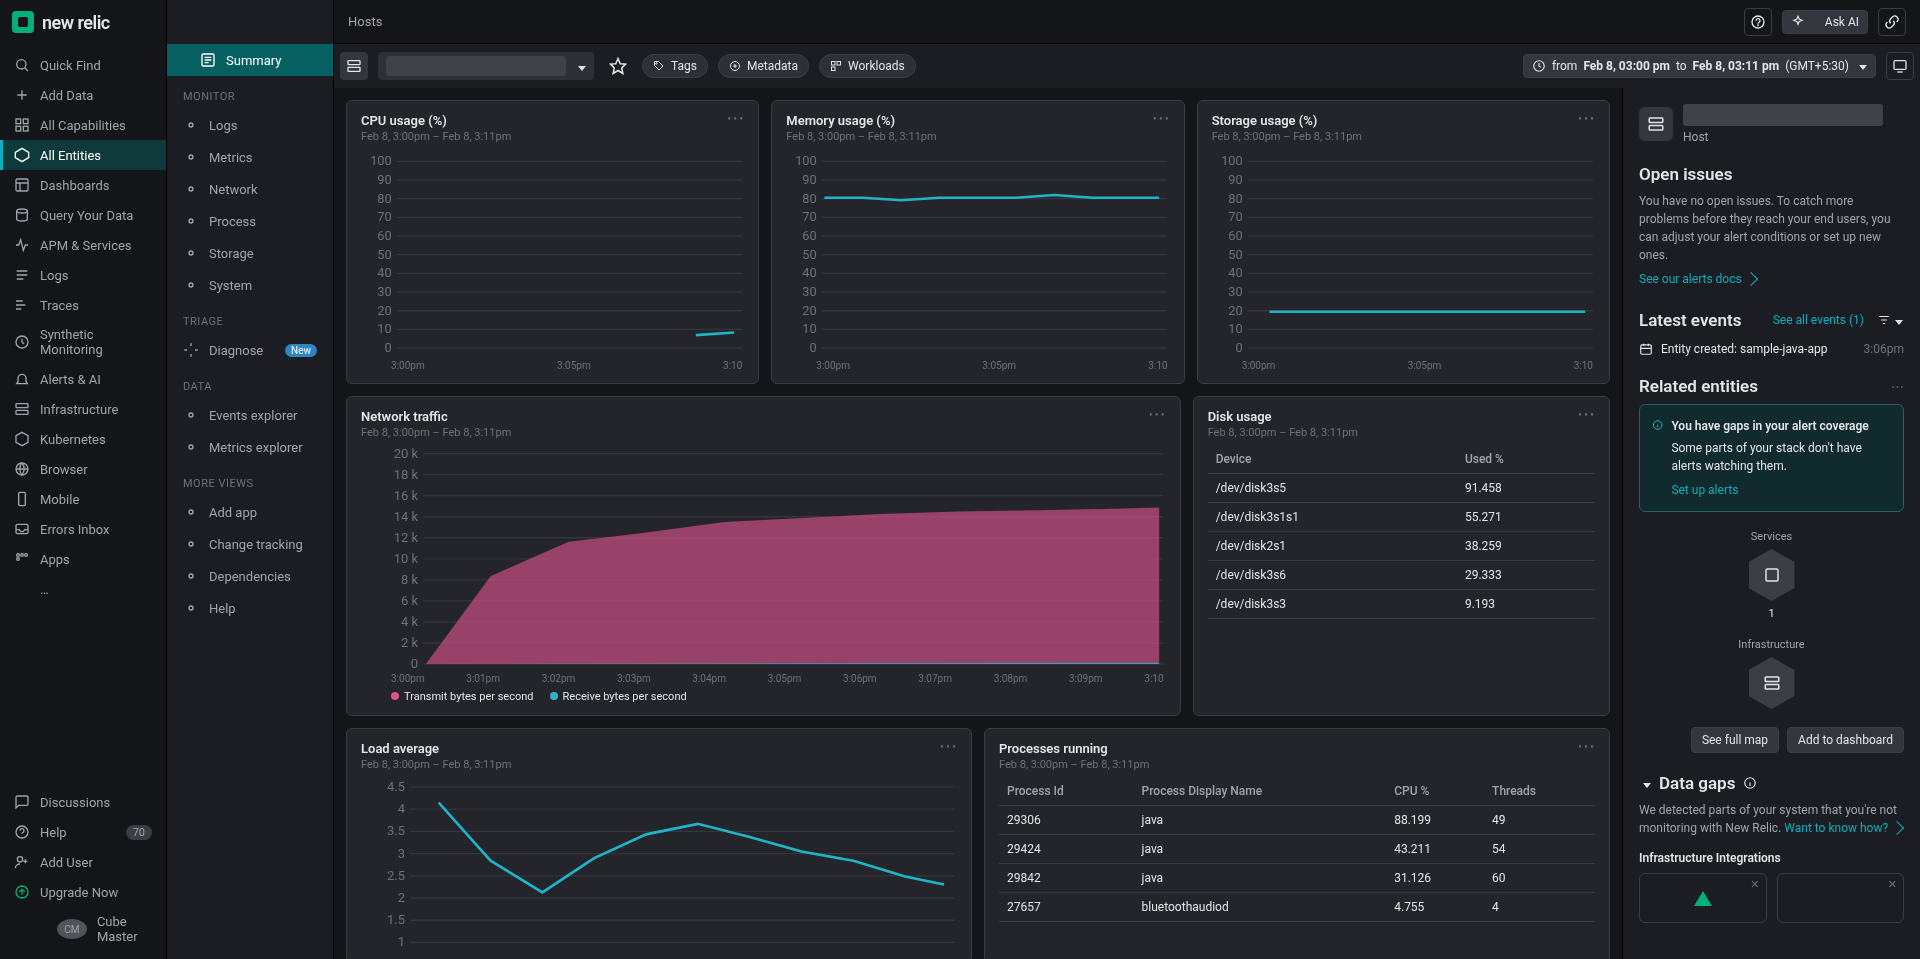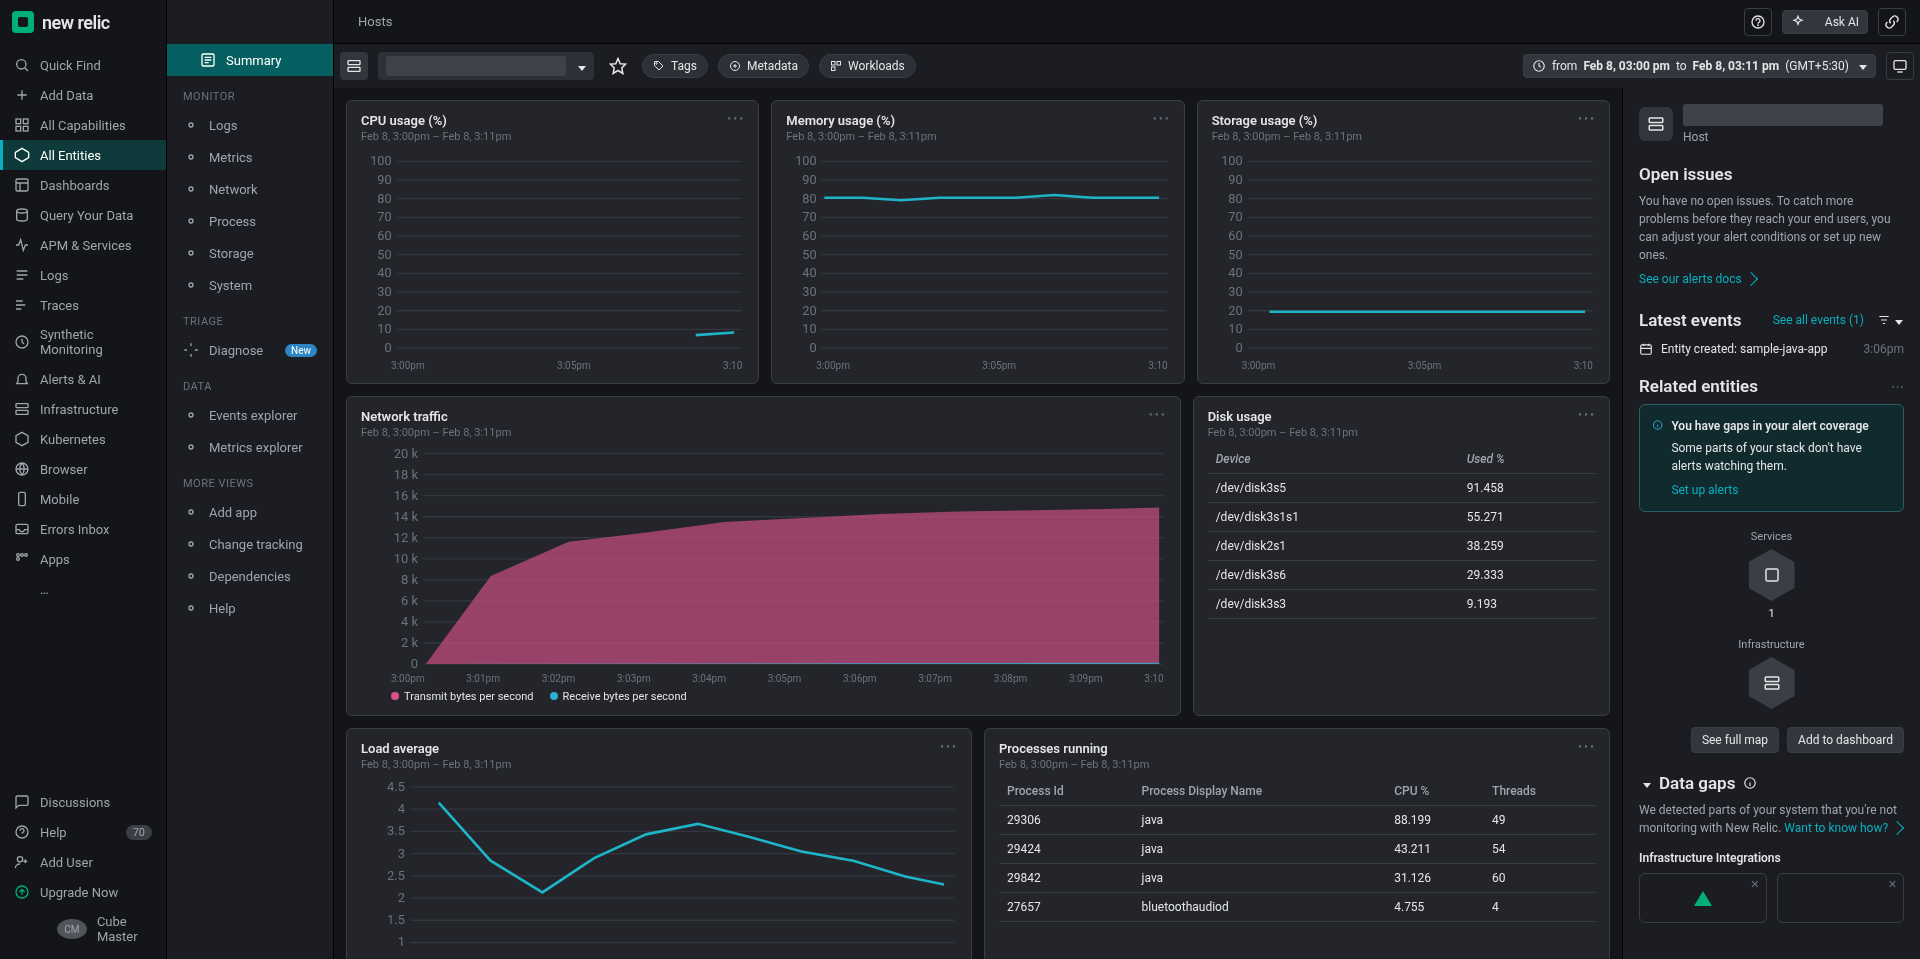--- a/index.html
+++ b/index.html
@@ -45,21 +45,21 @@
   .subnav-item { display: flex; align-items: center; gap: 10px; padding: 8px 16px; font-size: 13px; cursor: pointer; color: var(--text-muted); }
   .subnav-item.selected { background: var(--bg-selected); color: #fff; padding-left: 33px; }
   .subnav-heading { padding: 14px 16px 6px; font-size: 11px; letter-spacing: 0.5px; text-transform: uppercase; color: var(--text-dim); }
   .subnav-item .pill { margin-left: auto; background: #2d85c6; color: #fff; font-size: 10px; padding: 1px 6px; border-radius: 9px; }
 
   
   .main { flex: 1; display: flex; flex-direction: column; min-width: 0; }
 
   
   .topbar { height: 44px; display: flex; align-items: center; padding: 0 14px; gap: 10px; background: var(--bg-darker); border-bottom: 1px solid #000; }
-  .crumb { color: var(--text-muted); font-size: 13px; margin-left: 10px; }
+  .crumb { color: var(--text-muted); font-size: 13px; }
   .tb-spacer { flex: 1; }
   .tb-btn { display: flex; align-items: center; gap: 20px; background: var(--btn-bg); border: 1px solid var(--border); border-radius: 4px; padding: 4px 8px; font-size: 12px; cursor: pointer; color: var(--text); }
   .tb-iconbtn { width: 28px; height: 28px; display: flex; align-items: center; justify-content: center; border: 1px solid var(--border); border-radius: 4px; cursor: pointer; }
 
   
   .subtop { height: 44px; display: flex; align-items: center; padding: 0 6px; gap: 10px; background: var(--bg-dark); }
   .host-chip { display: flex; align-items: center; gap: 8px; background: #2d3036; border-radius: 4px; padding: 4px 8px; }
   .redacted { width: 180px; height: 20px; background: #3f4249; border-radius: 3px; }
   .redacted.lg { width: 200px; height: 22px; }
   .sq-icon { width: 28px; height: 28px; border-radius: 4px; background: var(--btn-bg); display: flex; align-items: center; justify-content: center; }
@@ -85,21 +85,21 @@
   .grid-line { stroke: #33363d; stroke-width: 1; }
   .series-line { fill: none; stroke-width: 2; }
   .xlabels { display: flex; justify-content: space-between; font-size: 10px; color: var(--text-dim); padding: 2px 2px 0 30px; }
 
   .legend { display: flex; gap: 16px; font-size: 11px; margin-top: 6px; padding-left: 30px; }
   .legend .dot { width: 8px; height: 8px; border-radius: 50%; display: inline-block; margin-right: 5px; }
 
   
   .disk-table { width: 100%; border-collapse: collapse; font-size: 12px; margin-top: 6px; }
   .disk-table th, .disk-table td { text-align: left; padding: 7px 8px; border-bottom: 1px solid var(--border); }
-  .disk-table th { color: var(--text-muted); font-weight: 500; font-style: italic; }
+  .disk-table th { color: var(--text-muted); font-weight: 500; }
 
   
   .proc-table { width: 100%; border-collapse: collapse; font-size: 12px; margin-top: 6px; }
   .proc-table th, .proc-table td { text-align: left; padding: 7px 8px; border-bottom: 1px solid var(--border); }
   .proc-table th { color: var(--text-muted); font-weight: 500; }
 
   
   .side { width: 298px; background: var(--bg-dark); border-left: 1px solid #000; overflow-y: auto; padding: 16px; display: flex; flex-direction: column; gap: 20px; }
   .side-block { display: flex; flex-direction: column; gap: 8px; }
   .side-head { display: flex; align-items: center; gap: 10px; }

